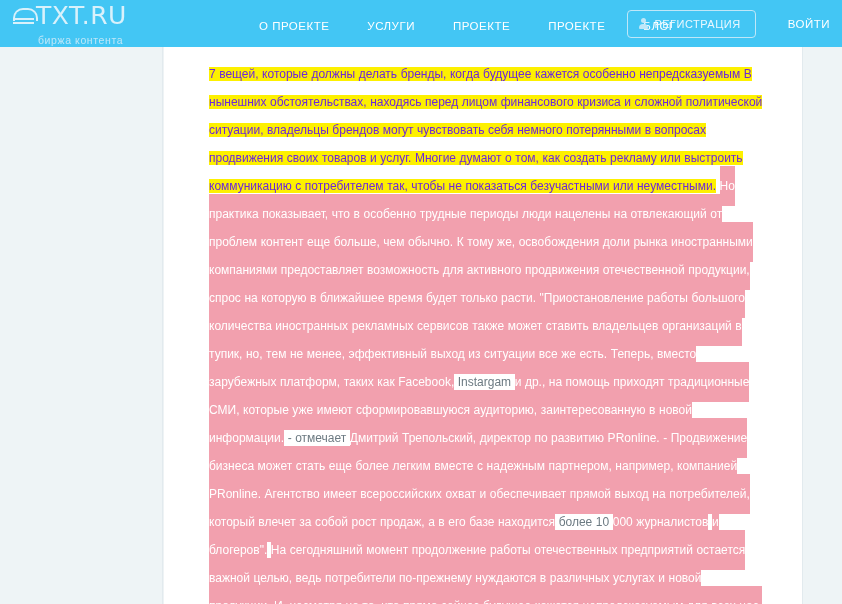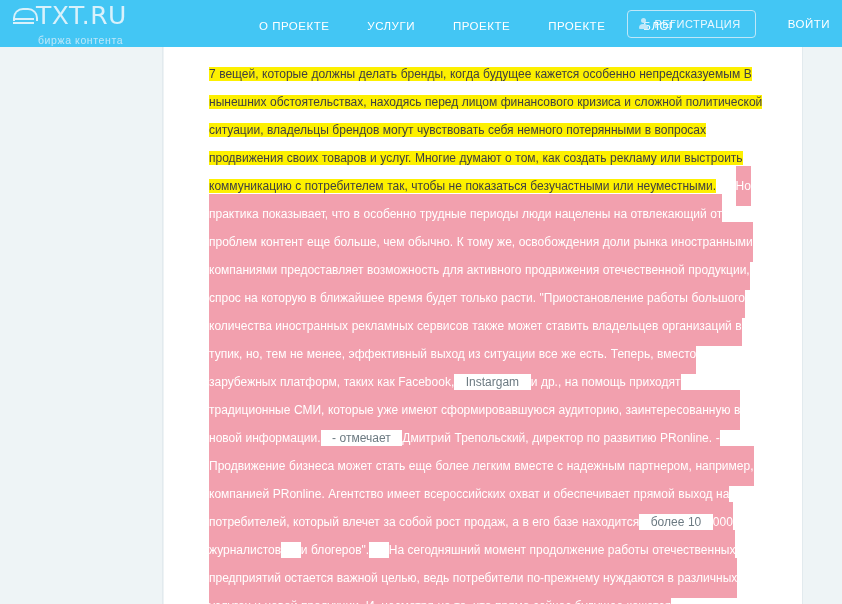--- a/index.html
+++ b/index.html
@@ -194,32 +194,32 @@
   .article {
     padding: 13px 38px 0 45px;
     font-size: 12px;
     line-height: 28px;
     color: #6c7a82;
     text-align: left;
     word-spacing: 0.2px;
   }
   .hl-yellow {
     background: #fdf000;
-    color: #404040;
+    color: #6d28d9;
     padding: 0 0;
   }
   .hl-pink {
     background: #f2a0ae;
     color: #ffffff;
     padding: 13px 0;
   }
   .plain {
     background: transparent;
     color: #6c7a82;
-    padding: 4px 8px;
+    padding: 4px 0;
   }
 </style>
 </head>
 <body>
 
 <div class="page">
 
   <div class="topbar">
 
     <a class="logo-block" href="#">

